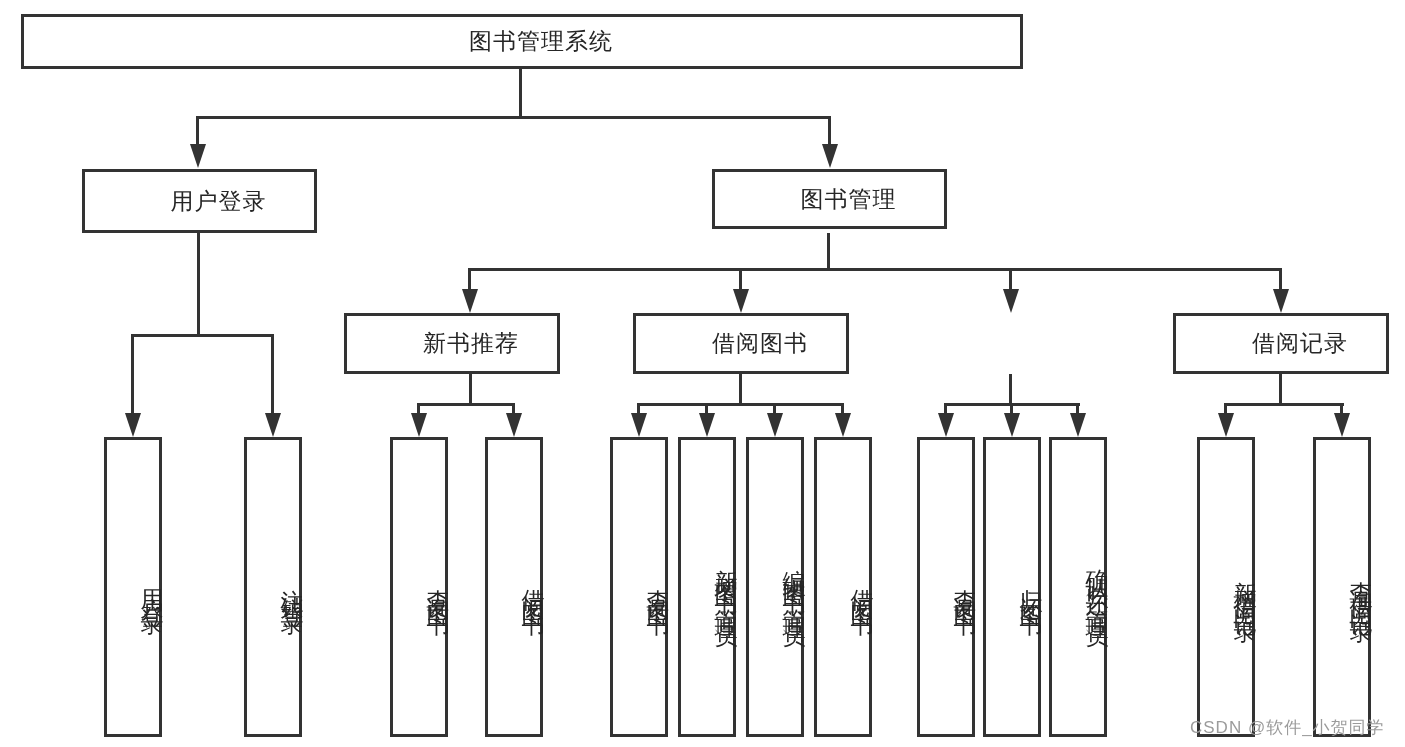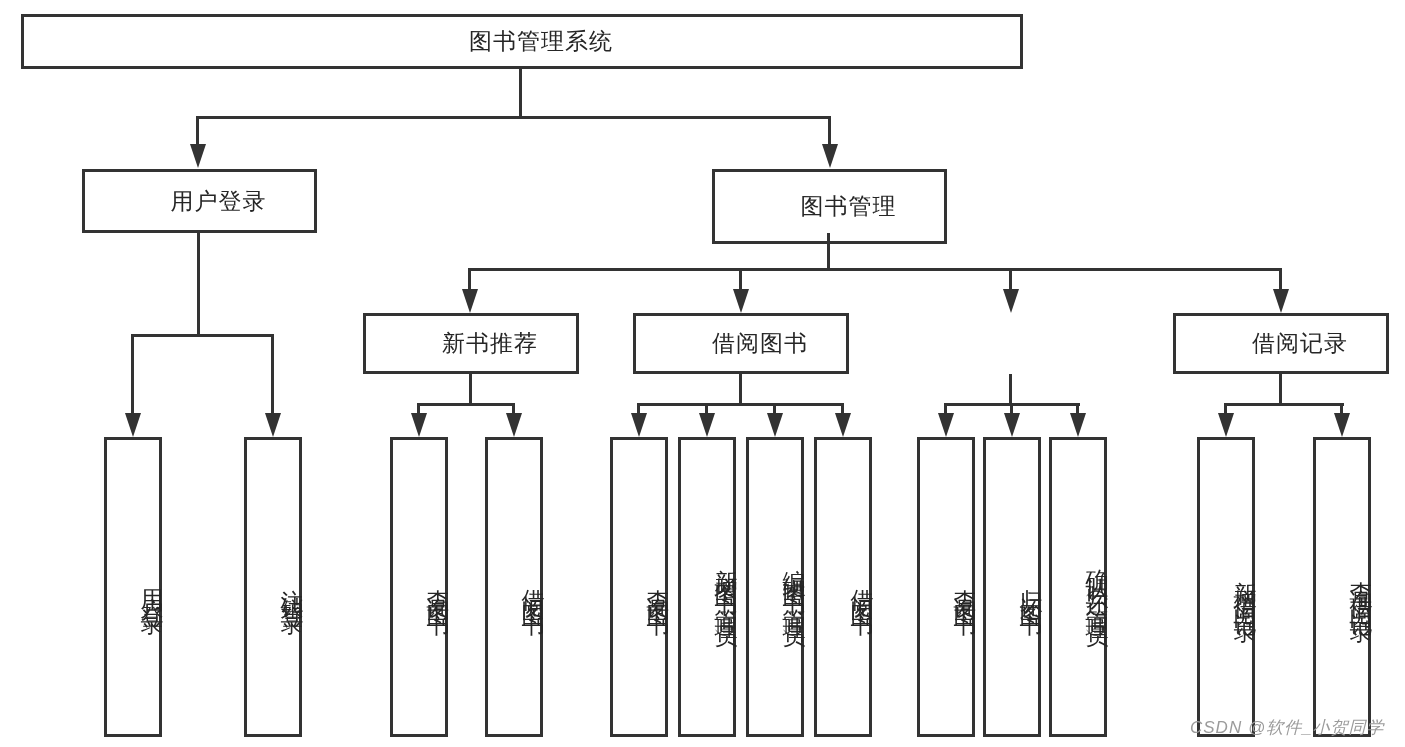--- a/index.html
+++ b/index.html
@@ -47,35 +47,34 @@
     border-top:24px solid var(--line);
   }
   .watermark{
     position:absolute;
     left:1190px;top:716px;
     font-size:17px;
     color:var(--wm);
     letter-spacing:1px;
     z-index:5;
     white-space:nowrap;
-    font-style:italic;
   }
 </style>
 </head>
 <body>
 
 <div class="canvas">
 
   <div class="box" style="left:21px;top:14px;width:1002px;height:55px;">图书管理系统</div>
 
   <div class="box" style="left:82px;top:169px;width:235px;height:64px;">用户登录</div>
 
-  <div class="box" style="left:712px;top:169px;width:235px;height:75px;font-family:Liberation Serif, serif;">图书管理</div>
+  <div class="box" style="left:712px;top:169px;width:235px;height:60px;font-family:Liberation Serif, serif;">图书管理</div>
 
-  <div class="box" style="left:363px;top:313px;width:216px;height:61px;">新书推荐</div>
+  <div class="box" style="left:344px;top:313px;width:216px;height:61px;">新书推荐</div>
 
   <div class="box" style="left:633px;top:313px;width:216px;height:61px;">借阅图书</div>
 
 
   <div class="box" style="left:1173px;top:313px;width:216px;height:61px;">借阅记录</div>
 
   <div class="box vbox" style="left:104px;">
     <span>用户登录</span>
   </div>
   <div class="box vbox" style="left:244px;">

